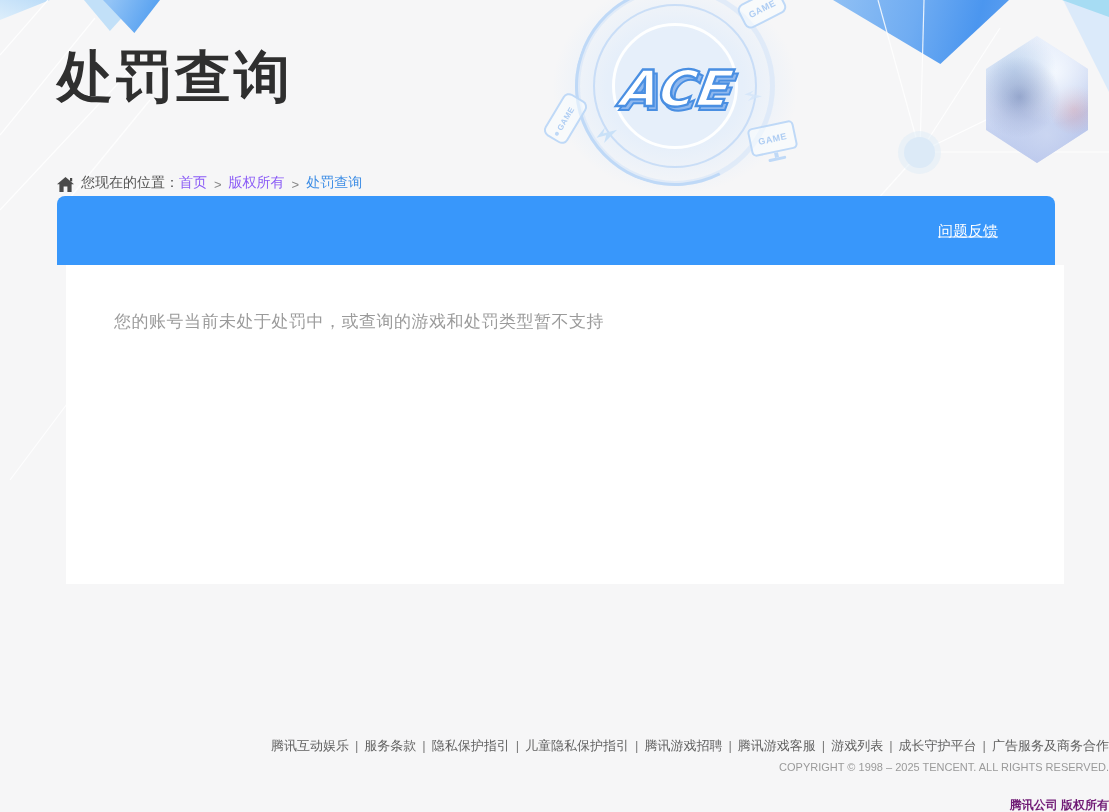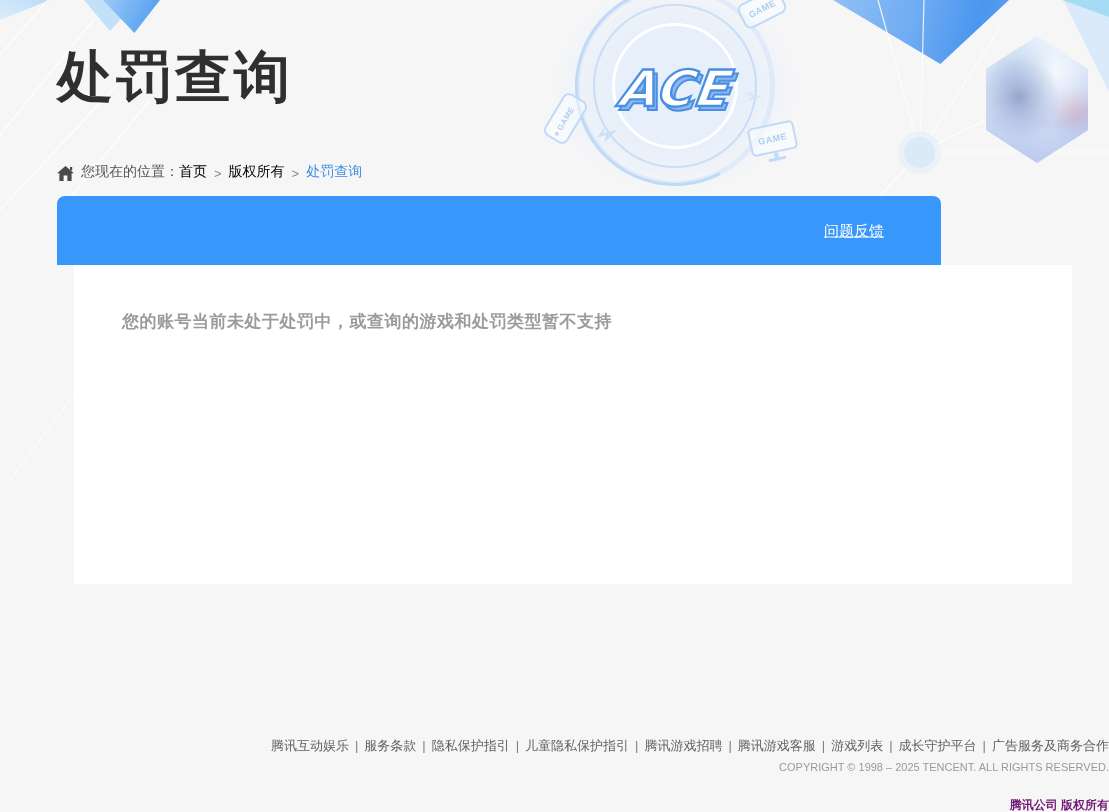--- a/index.html
+++ b/index.html
@@ -56,29 +56,29 @@
       radial-gradient(circle at 86% 58%, rgba(226,128,128,.32), rgba(0,0,0,0) 22%),
       radial-gradient(circle at 60% 78%, rgba(205,216,242,.85), rgba(0,0,0,0) 52%),
       linear-gradient(155deg,#EDF3FC 0%,#D7E1F6 35%,#BAC8EC 70%,#A8B6E6 100%);
   }
   
   .page-title { position:absolute; left:57px; top:40px; font-size:56px; font-weight:800;
     color:#2F2F2F; letter-spacing:3px; }
   .breadcrumb { position:absolute; left:57px; top:163px; display:flex; align-items:flex-end;
     font-size:14px; color:#555; }
   .breadcrumb svg { margin-right:7px; }
-  .breadcrumb a { color:#000000; text-decoration:none; cursor:pointer; }
+  .breadcrumb a { color:#8b5cf6; text-decoration:none; cursor:pointer;margin-top:11px; }
   .bsep { margin:0 7px; color:#888; font-size:13px; }
   .bc-active { color:#3D8DE5; }
   
-  .banner { position:absolute; left:57px; top:196px; width:884px; height:69px;
+  .banner { position:absolute; left:57px; top:196px; width:998px; height:69px;
     background:#3897FB; border-radius:8px 8px 0 0; }
   .feedback { position:absolute; right:57px; top:50%; transform:translateY(-50%);
     color:#fff; font-size:15px; text-decoration:underline; cursor:pointer; }
-  .panel { position:absolute; left:74px; top:265px; width:998px; height:319px; background:#fff;font-weight:bold; }
+  .panel { position:absolute; left:66px; top:265px; width:998px; height:319px; background:#fff; }
   .message { position:absolute; left:48px; top:45px; font-size:17px; color:#9B9B9B; letter-spacing:.5px; }
   
   .footer { position:absolute; left:0; right:0; top:737px; text-align:right; }
   .flinks { font-size:13px; color:#616161; }
   .flinks a { color:#616161; text-decoration:none; cursor:pointer; }
   .sep { margin:0 6px; color:#7d7d7d; }
   .copyright { margin-top:6px; font-size:11px; color:#9A9A9A;padding-left:44px; }
   .company { margin-top:24px; font-size:12px; color:#701a75;font-weight:bold; }
 </style>
 </head>

